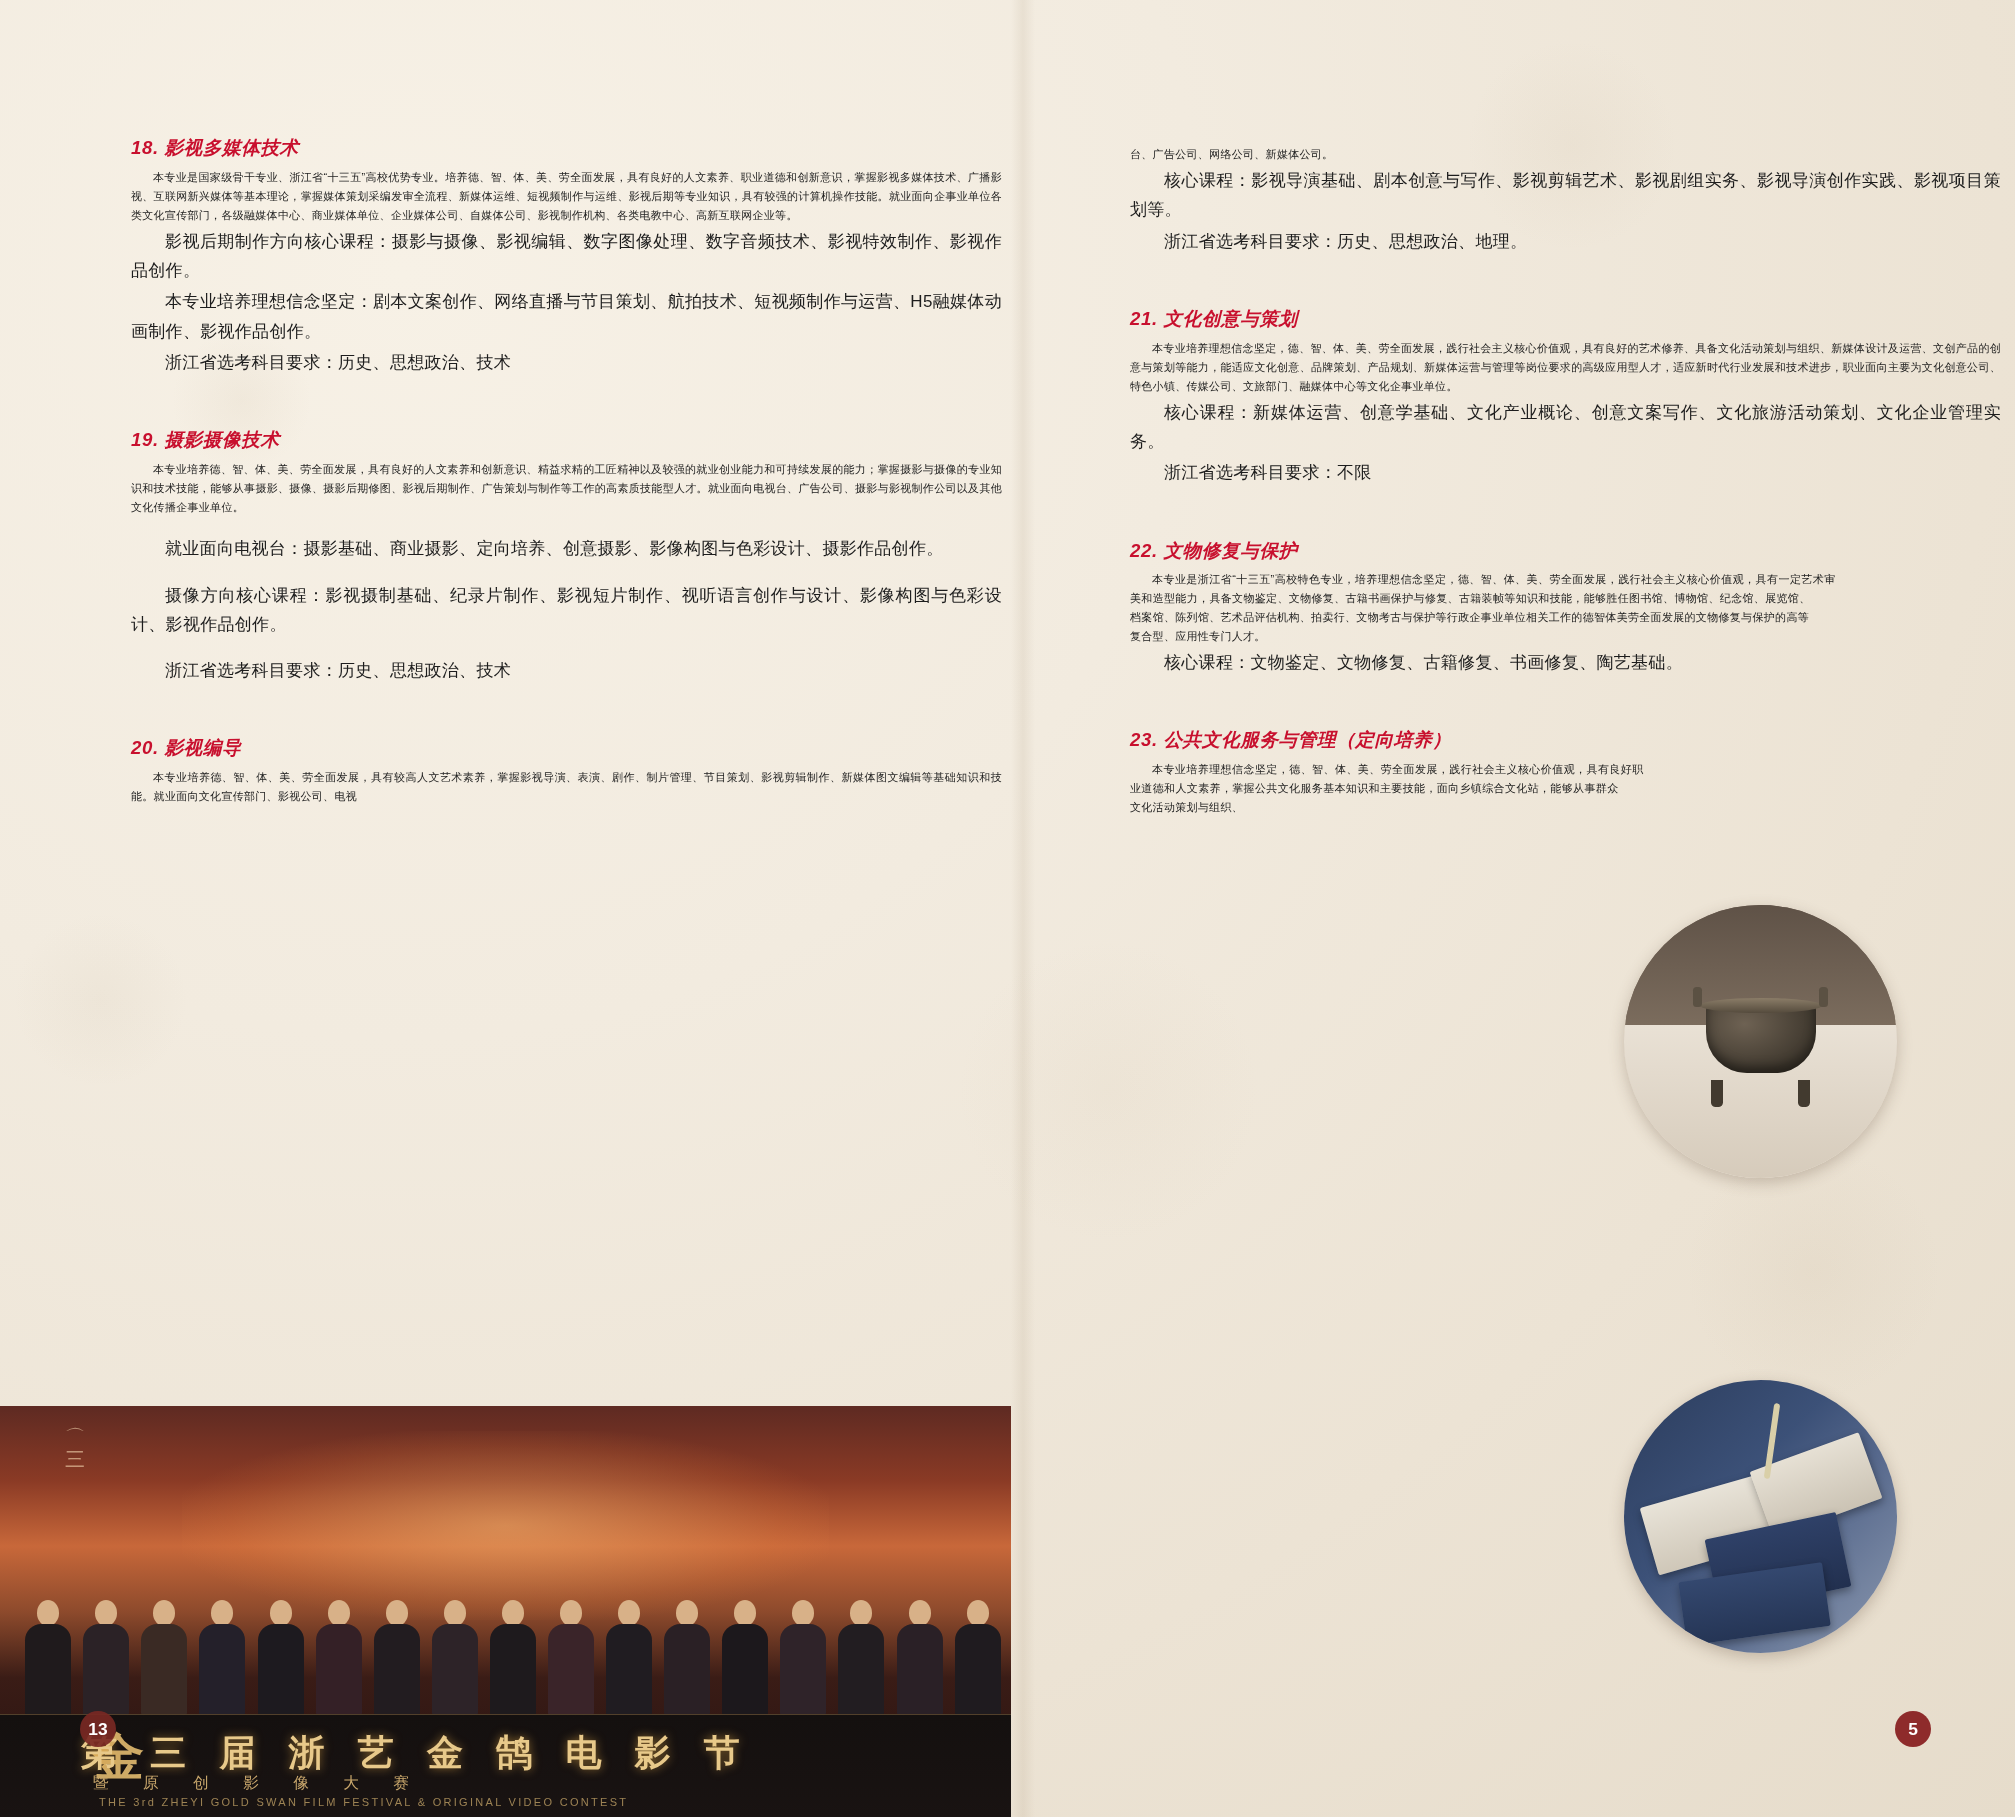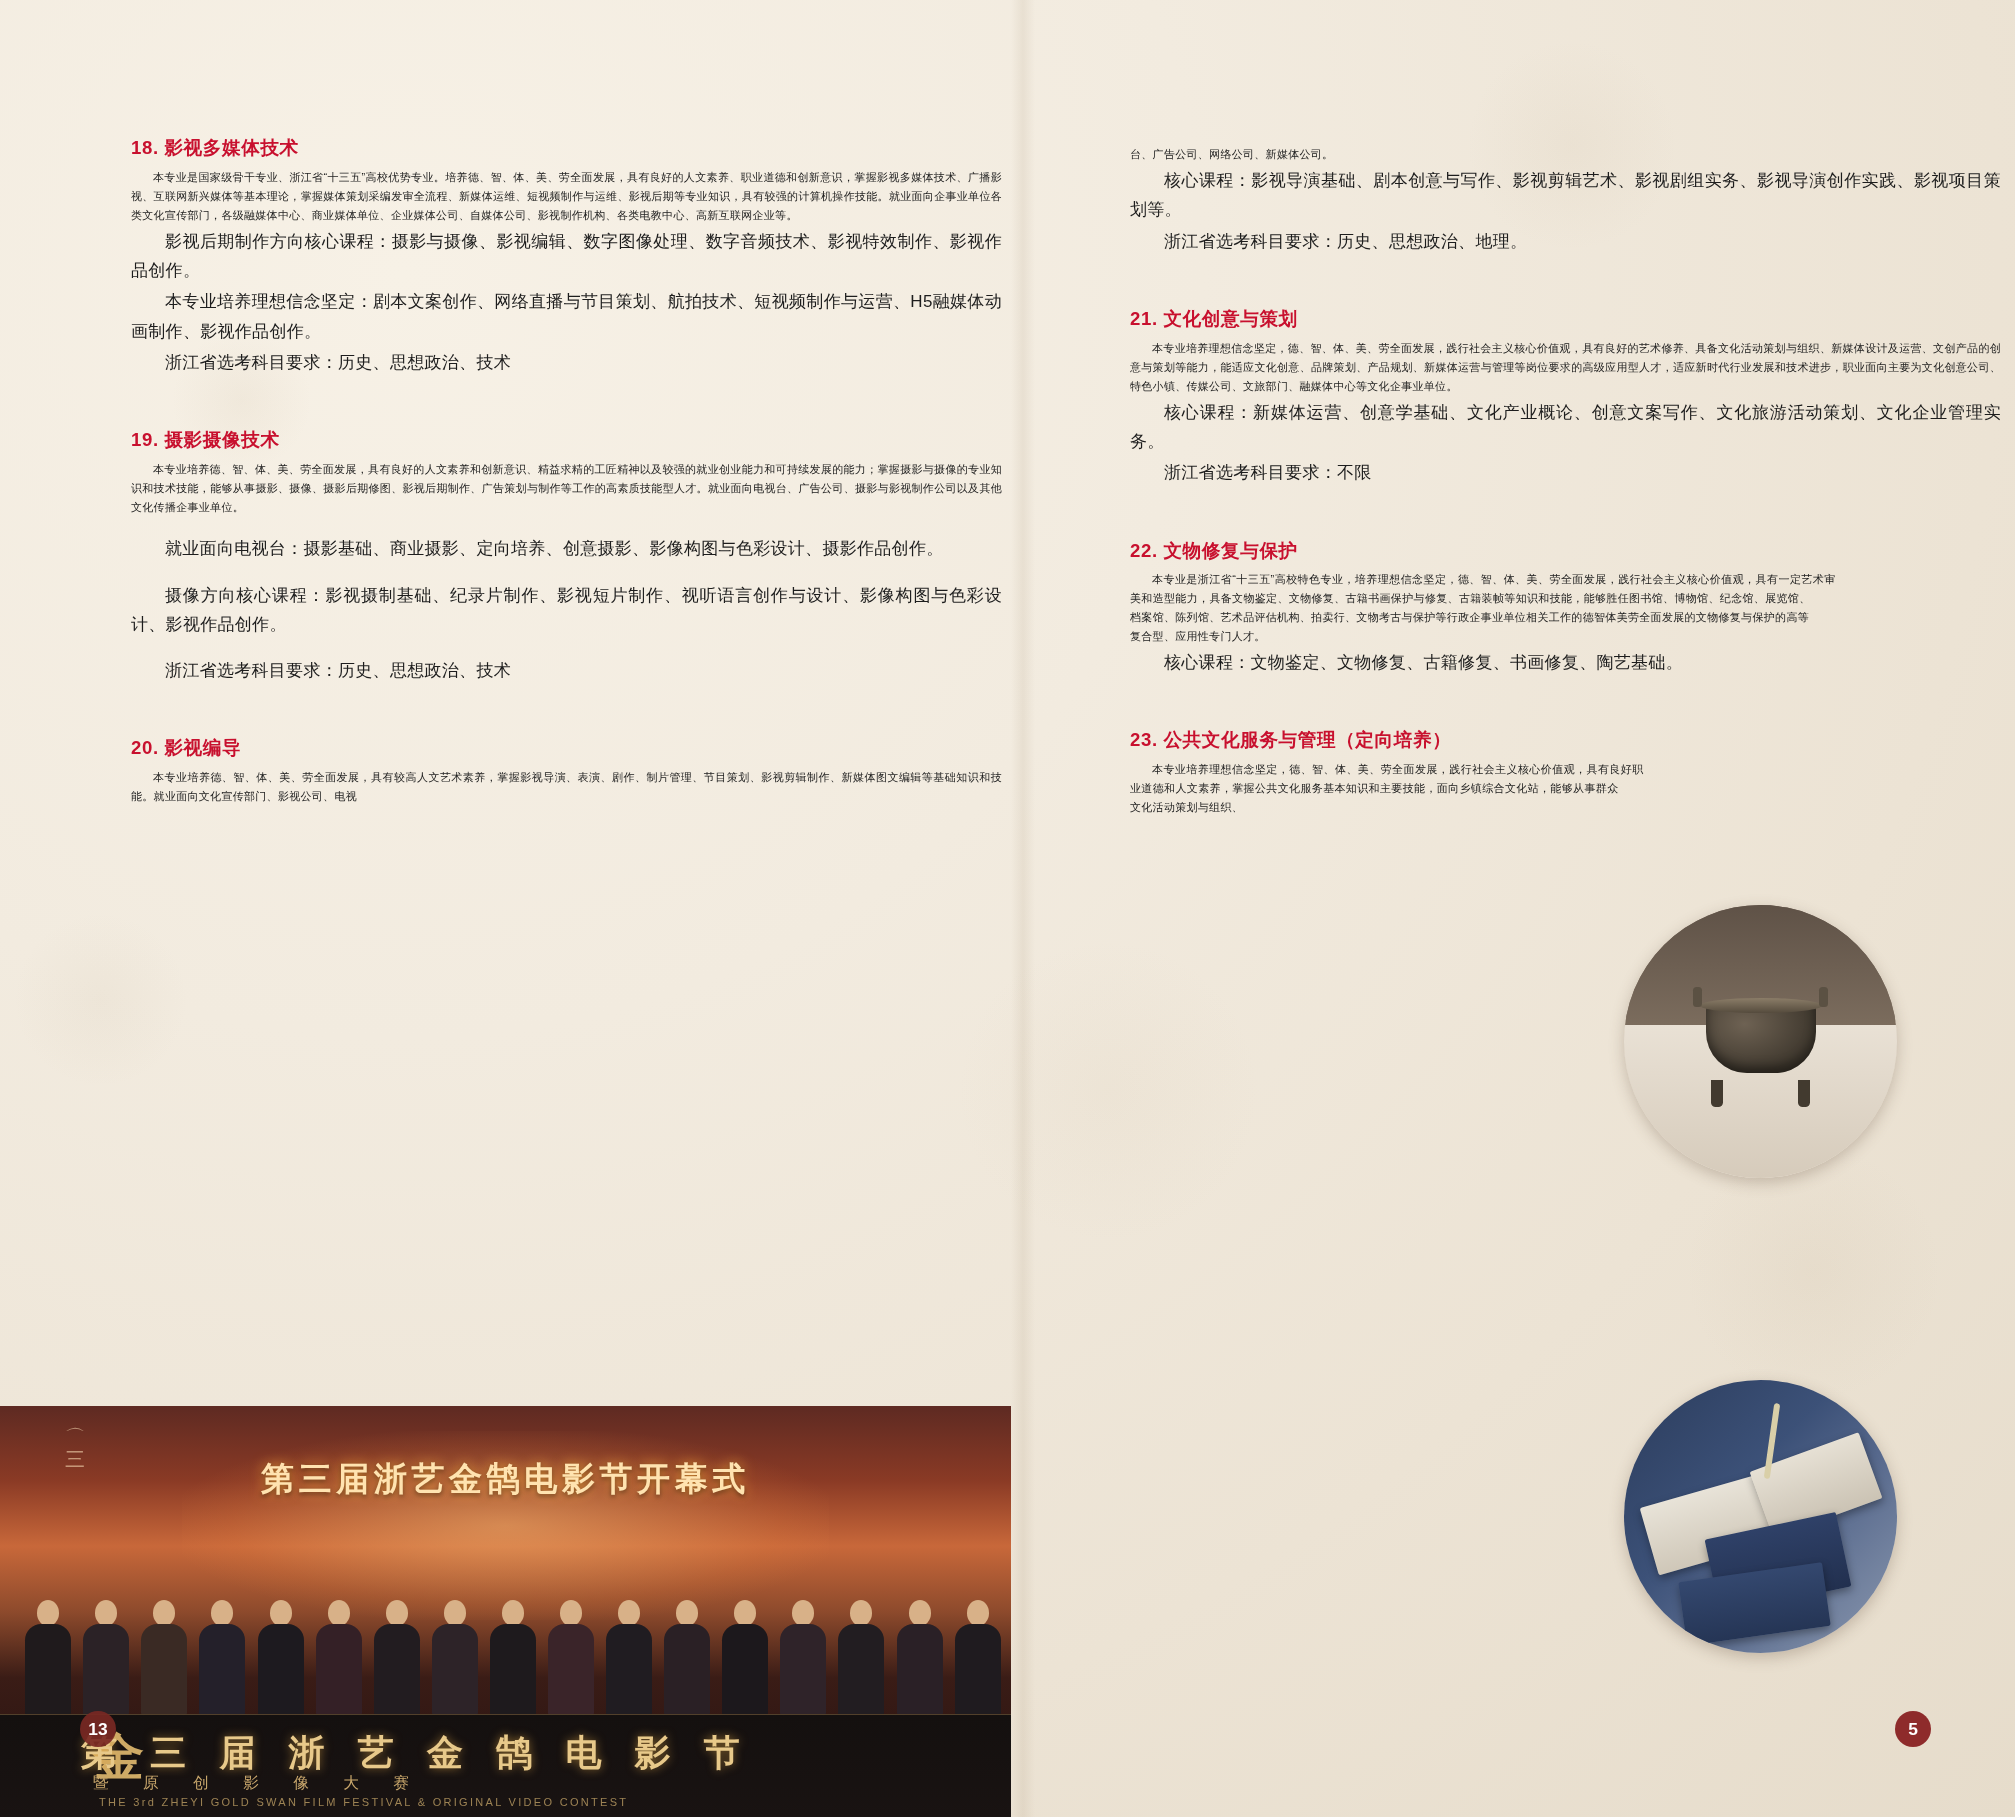--- a/index.html
+++ b/index.html
@@ -53,20 +53,21 @@
 
   .sect { margin-bottom: 5.8px; }
 
   .heading {
     color: #c8102e;
     font-size: 18.6px;
     font-weight: bold;
     letter-spacing: 0.6px;
     margin: 0 0 5.8px 0;
     line-height: 1.5;
+    font-style: italic;
   }
 
   p.body {
     margin: 0 0 2.3px 0;
     font-size: 11px;
     line-height: 1.72;
     color: #1d1d1d;
     text-align: justify;
     text-justify: inter-ideograph;
     text-indent: 2em;
@@ -386,21 +387,20 @@
     <div class="sect">
       <div class="heading">20. 影视编导</div>
       <p class="body">本专业培养德、智、体、美、劳全面发展，具有较高人文艺术素养，掌握影视导演、表演、剧作、制片管理、节目策划、影视剪辑制作、新媒体图文编辑等基础知识和技能。就业面向文化宣传部门、影视公司、电视</p>
     </div>
   </div>
 
   <div class="photo-film">
     <div class="film-bg"></div>
     <div class="film-glow"></div>
     <div class="corner-mark">⌒<br>三</div>
-    <div class="film-title">第三届浙艺金鹄电影节开幕式</div>
     <div class="film-people">
       <div class="person" style="left:23px;">
           <div class="head"></div>
           <div class="body-sh"></div>
         </div>
       <div class="person" style="left:81px;">
           <div class="head"></div>
           <div class="body-sh" style="background:#2b2226"></div>
         </div>
       <div class="person" style="left:139px;">

